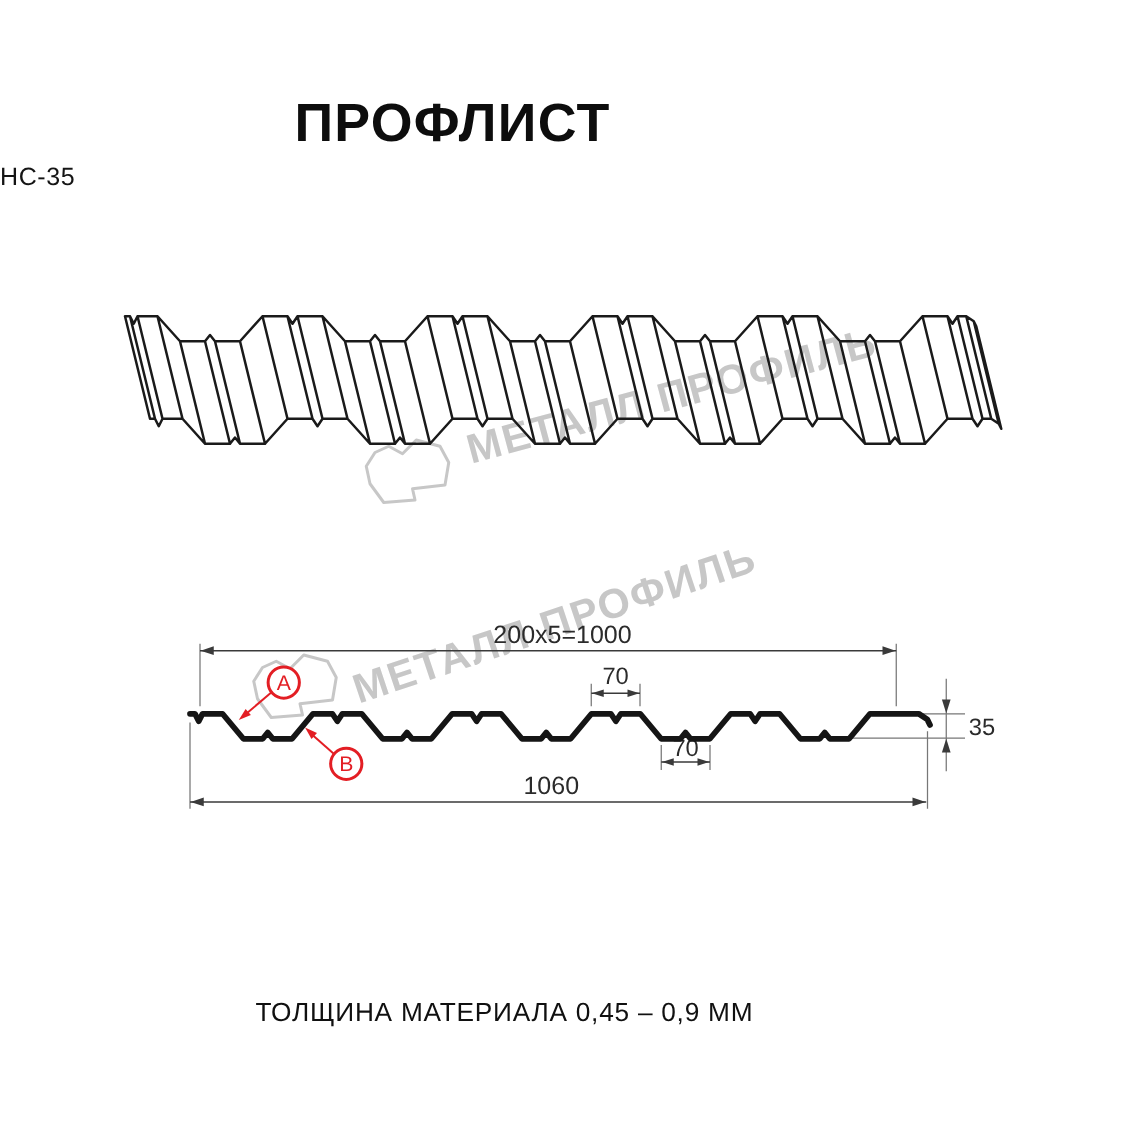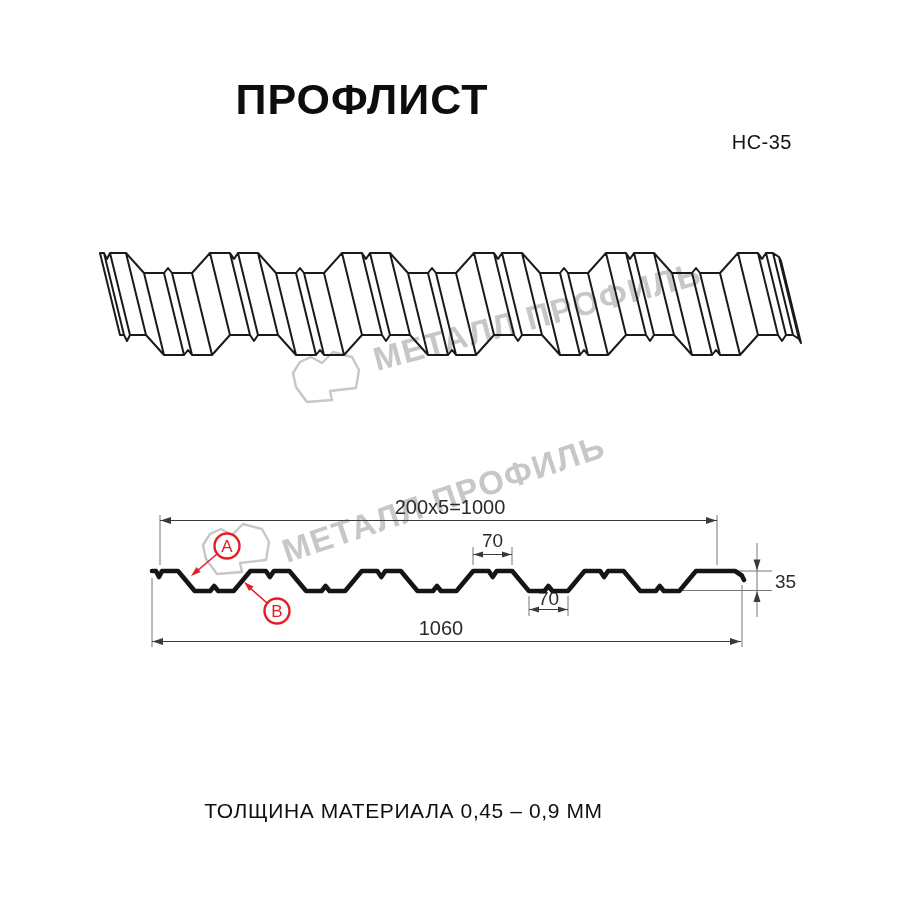--- a/index.html
+++ b/index.html
@@ -9,21 +9,21 @@
   html,body{margin:0;padding:0;}
   body{
     width:900px;height:900px;background:var(--bg);position:relative;overflow:hidden;
     font-family:"Liberation Sans",sans-serif;color:var(--txt);
   }
   .title{
     position:absolute;top:76px;left:0;width:724px;text-align:center;
     font-size:43px;font-weight:700;letter-spacing:1px;color:#0d0d0d;line-height:1.1;
   }
   .subtitle{
-    position:absolute;top:131px;left:0;width:792px;text-align:right;
+    position:absolute;top:131px;left:0;width:792px;text-align:left;
     font-size:20px;font-weight:500;color:#141414;letter-spacing:.5px;
   }
   .footer{
     position:absolute;top:799px;left:0;width:807px;text-align:center;
     font-size:21px;font-weight:500;letter-spacing:.6px;color:#101010;
   }
   svg.canvas{position:absolute;left:0;top:0;}
   .sil{fill:#ffffff;stroke:none;}
   .l3d{fill:none;stroke:var(--line);stroke-width:2;stroke-linejoin:round;stroke-linecap:round;}
   .xsec{fill:none;stroke:#151515;stroke-width:4.6;stroke-linejoin:round;stroke-linecap:round;}

